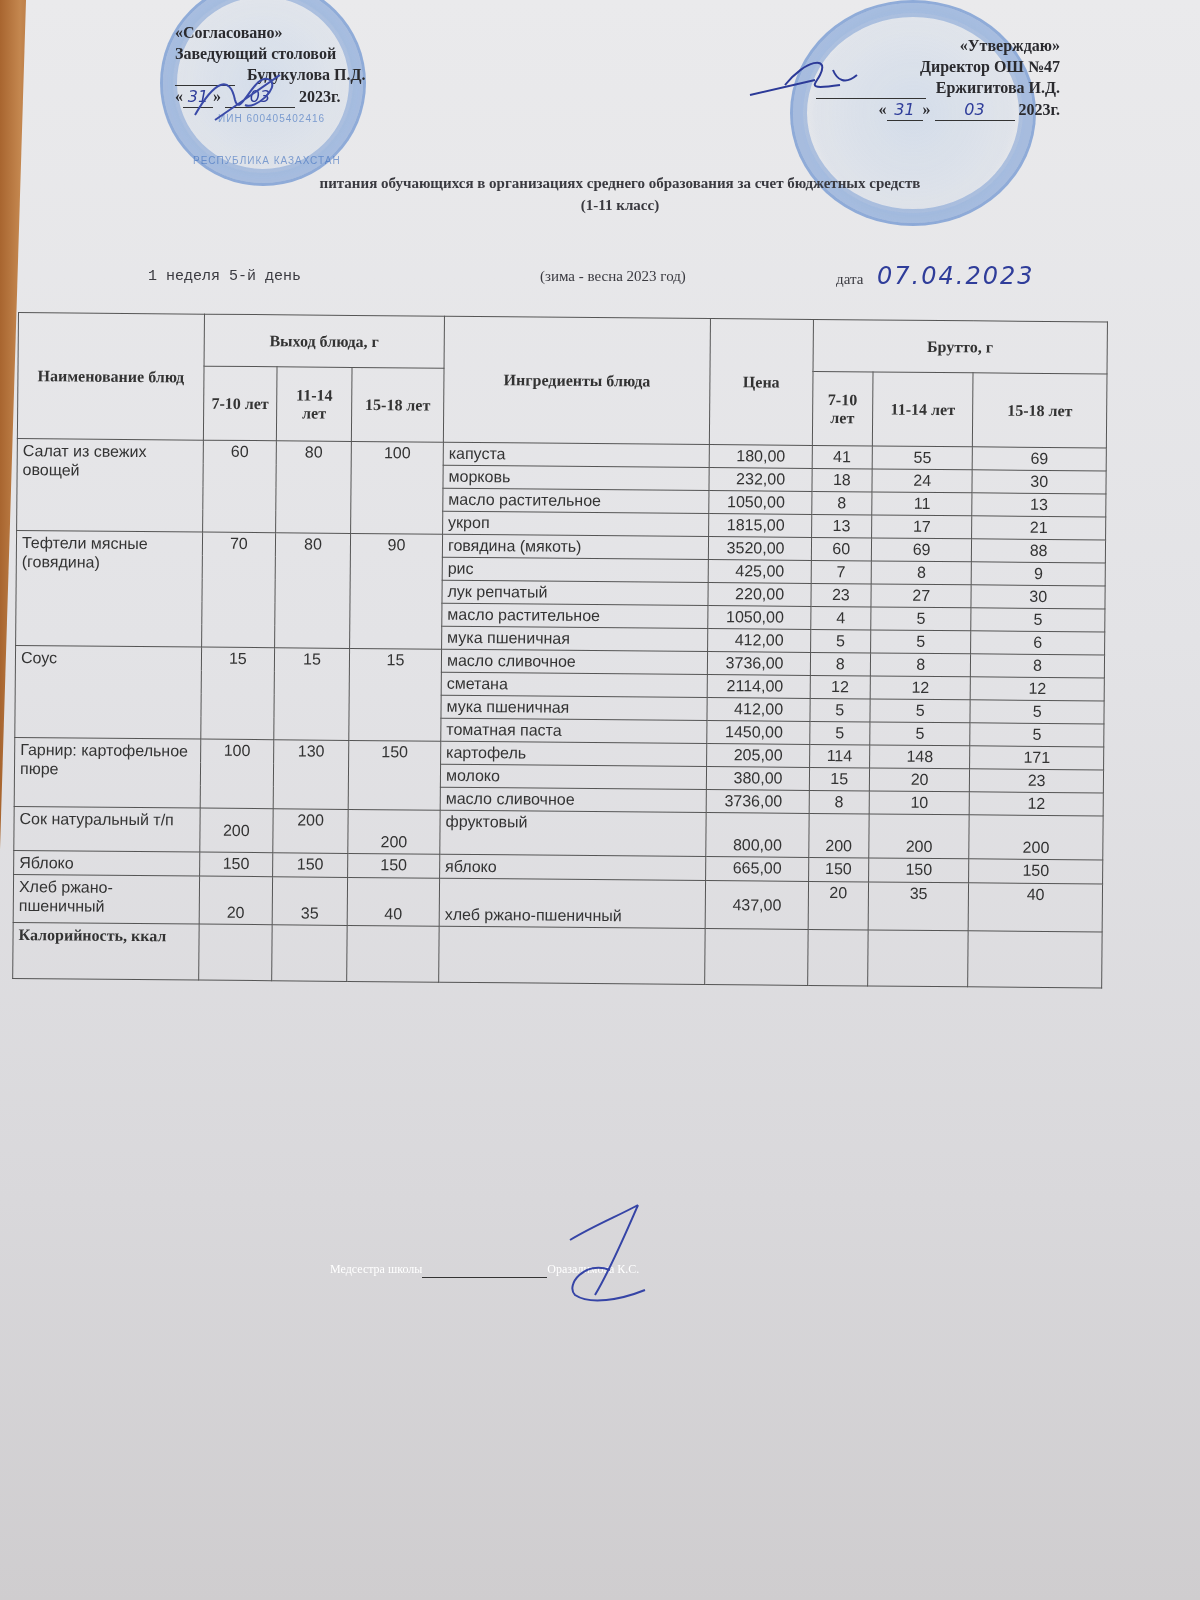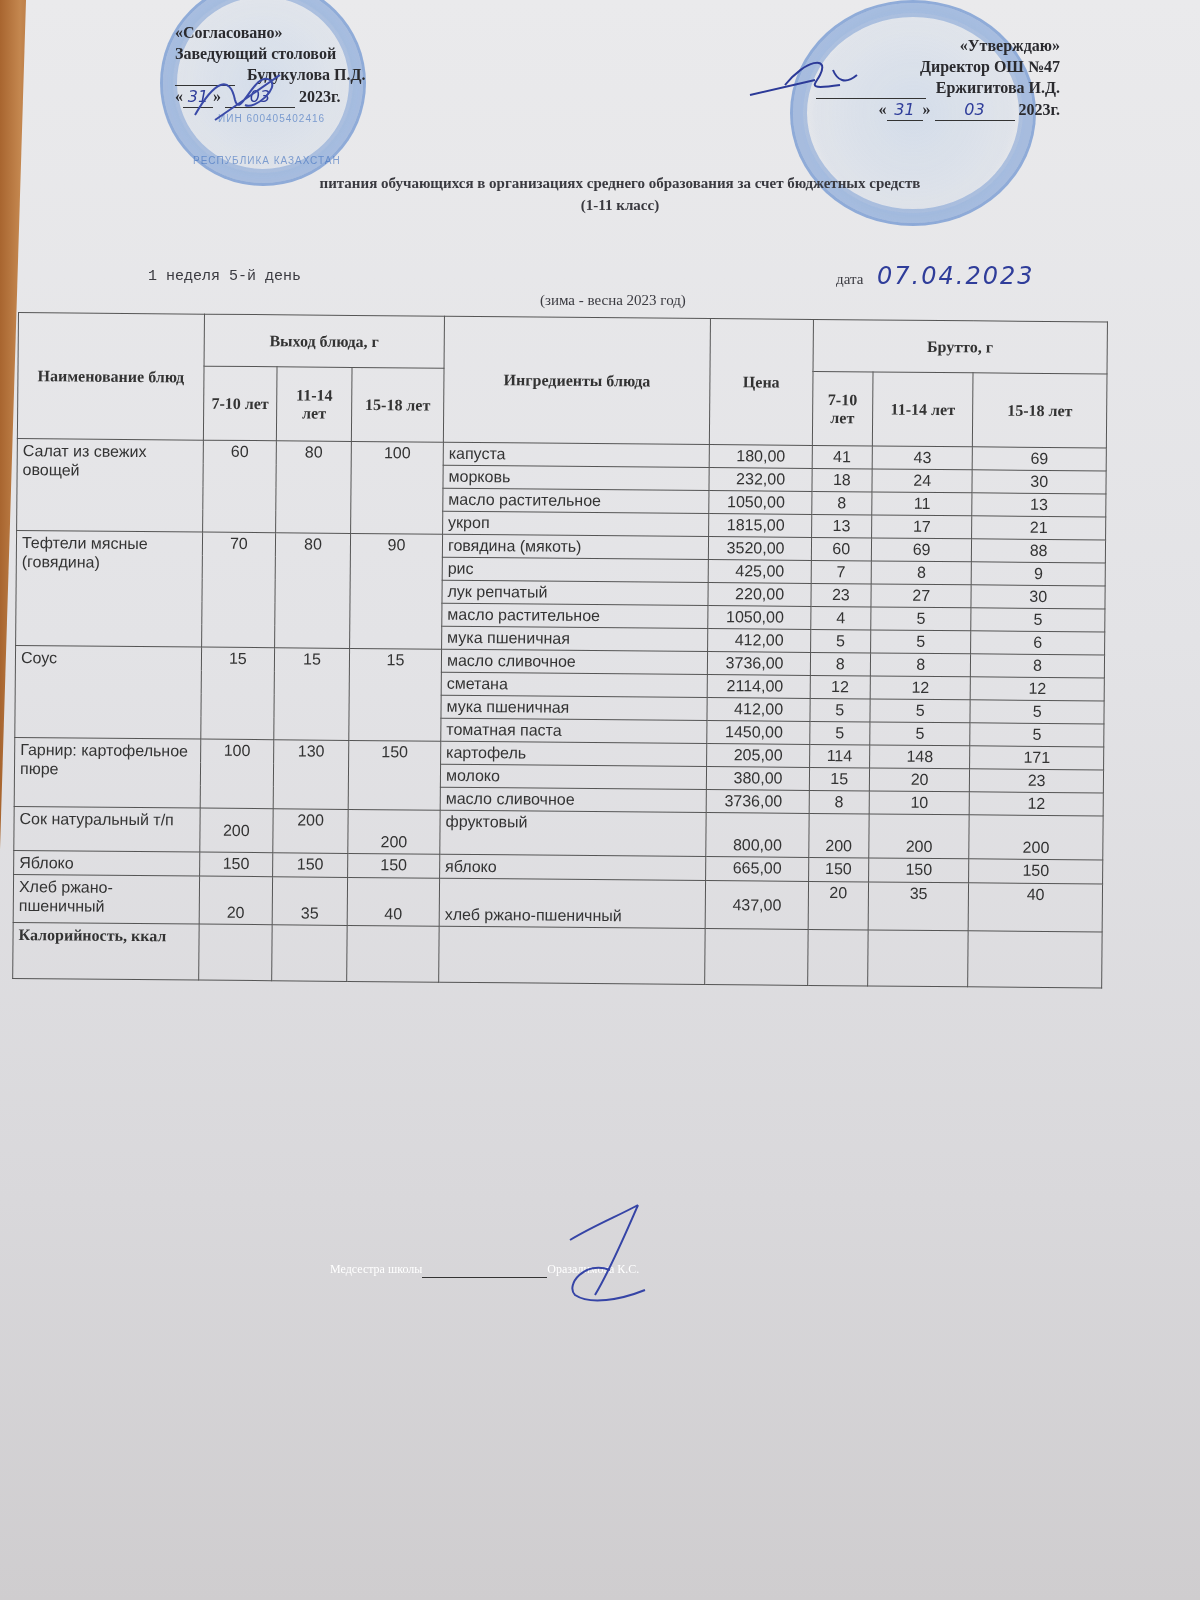--- a/index.html
+++ b/index.html
@@ -36,21 +36,21 @@
   .sig-line { display:inline-block; border-bottom:1px solid #333; }
   .handwrite {
     font-family:"DejaVu Sans", sans-serif; font-style:italic; color:#2f3d9a; font-weight:normal;text-align:right;
   }
   .title {
     position:absolute; left:120px; top:172px; width:1000px; text-align:center;
     font-weight:bold; font-size:15px; line-height:22px; color:#3a3a40;
   }
   .meta-row { position:absolute; top:268px; font-size:15px; color:#3a3a40; }
   .meta-week { left:148px;font-family:Liberation Mono, monospace; }
-  .meta-season { left:540px;margin-top:24px; }
+  .meta-season { left:540px; }
   .meta-date { left:836px; top:262px; }
   .date-hand { font-size:24px; margin-left:10px; letter-spacing:2px; }
   table.menu {
     position:absolute; left:18px; top:312px; width:1090px;
     border-collapse:collapse; font-family:"Liberation Sans", sans-serif;
     font-size:16px; color:#333;
     transform:rotate(0.5deg); transform-origin:0 0;
   }
   .menu td, .menu th { border:1px solid #555; padding:2px 5px; vertical-align:top; }
   .menu th { font-family:"Liberation Serif", serif; font-weight:bold; text-align:center; vertical-align:middle; font-size:16px; color:#333; }
@@ -155,21 +155,21 @@
   <tbody>
 
     <tr>
       <td rowspan="4" class="dish">Салат из свежих овощей</td>
       <td rowspan="4" class="num">60</td>
       <td rowspan="4" class="num">80</td>
       <td rowspan="4" class="num">100</td>
       <td class="ing">капуста</td>
       <td class="price">180,00</td>
       <td class="num">41</td>
-      <td class="num">43</td>
+      <td class="num">55</td>
       <td class="num">69</td>
     </tr>
     <tr>
       <td class="ing">морковь</td>
       <td class="price">232,00</td>
       <td class="num">18</td>
       <td class="num">24</td>
       <td class="num">30</td>
     </tr>
     <tr>

